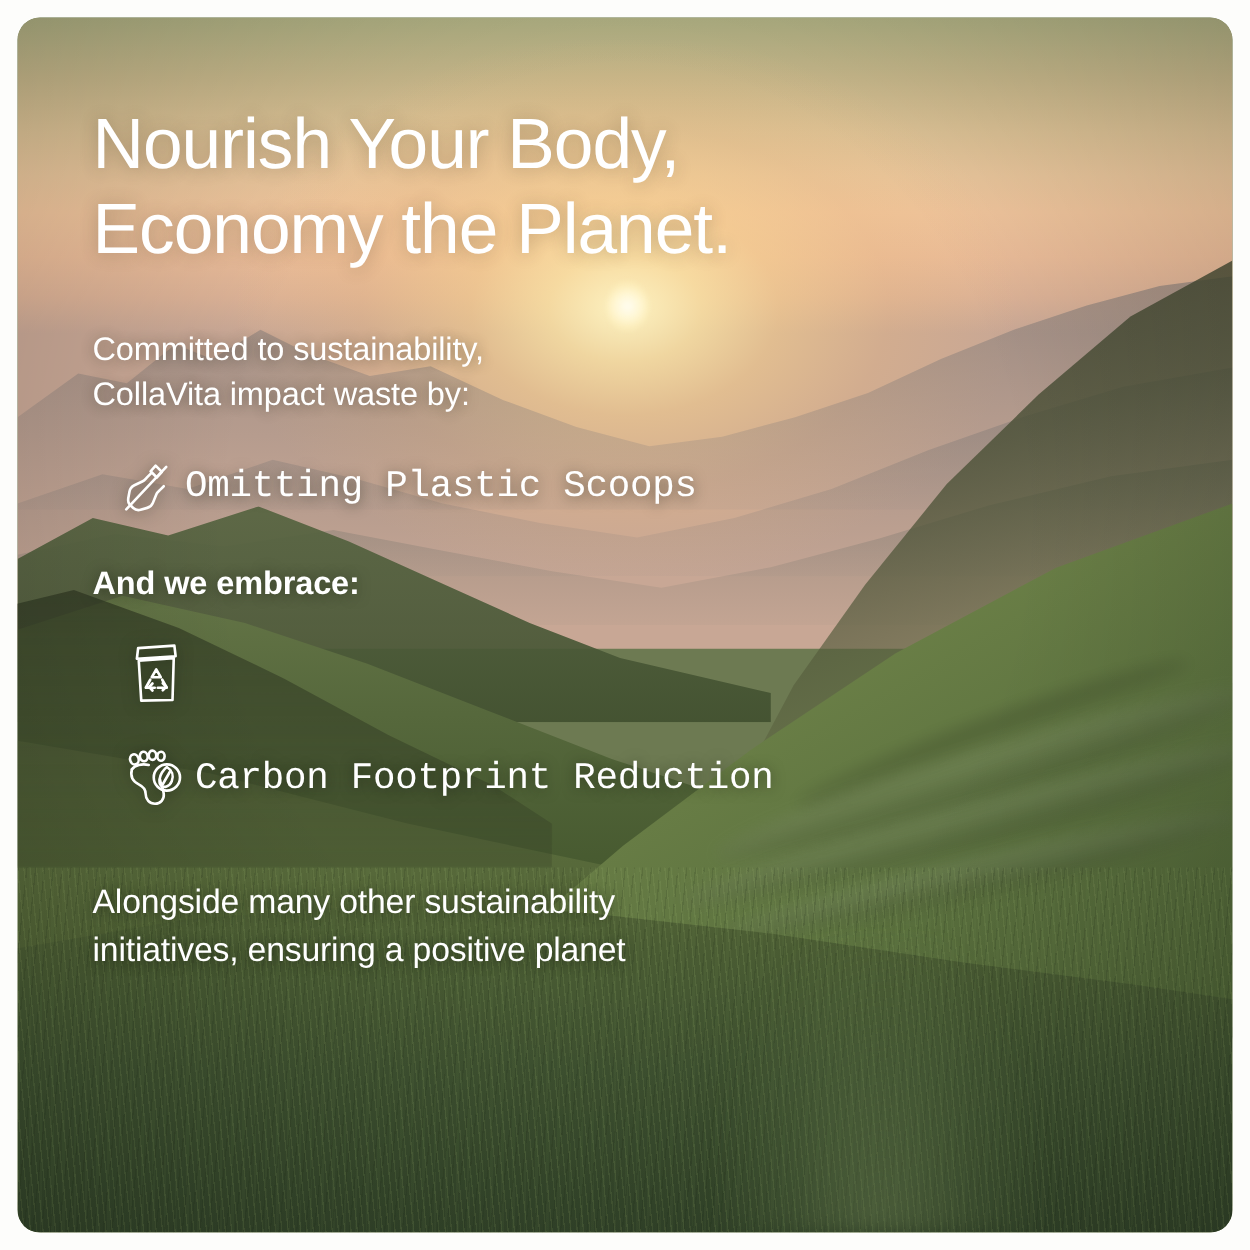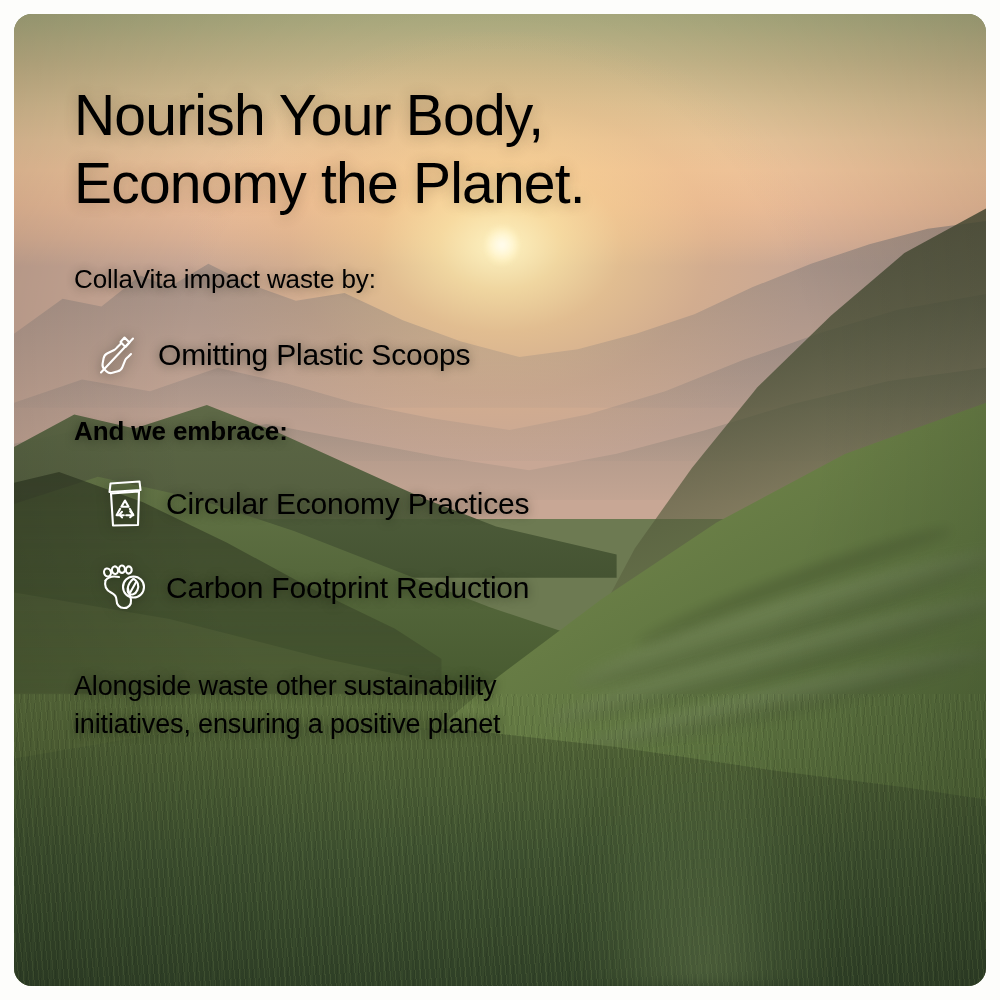--- a/index.html
+++ b/index.html
@@ -179,21 +179,21 @@
   }
   .vignette {
     position:absolute; inset:0;
     background:radial-gradient(ellipse at 50% 42%, rgba(0,0,0,0) 46%, rgba(0,0,0,0.18) 100%);
   }
 
   
   .content {
     position:absolute; inset:0;
     padding:68px 0 0 60px;
-    color:#000000;
+    color:#ffffff;
   }
 
   .headline {
     font-size:57px;
     line-height:1.19;
     font-weight:400;
     letter-spacing:-0.8px;
     text-shadow:0 1px 14px rgba(60,50,30,0.30);
   }
   .headline .line { display:block; }
@@ -204,23 +204,24 @@
     line-height:1.38;
     font-weight:400;
     letter-spacing:-0.1px;
     text-shadow:0 1px 10px rgba(30,34,20,0.45);
   }
   .lead .line { display:block; }
 
   .feature {
     display:flex;
     align-items:center;
-    gap:16px;
+    gap:6px;
     margin-top:30px;
     padding-left:18px;
+    font-family:Liberation Mono, monospace;
   }
   .feature .ico {
     flex:0 0 auto;
     width:50px; height:54px;
     display:flex; align-items:center; justify-content:center;
     filter:drop-shadow(0 1px 6px rgba(20,26,14,0.55));
   }
   .feature .ico svg { display:block; }
   .feature .txt {
     font-size:30px;
@@ -284,20 +285,21 @@
     <div class="vignette"></div>
 
     <div class="content">
 
       <h1 class="headline">
         <span class="line">Nourish Your Body,</span>
         <span class="line">Economy the Planet.</span>
       </h1>
 
       <p class="lead">
+        <span class="line">Committed to sustainability,</span>
         <span class="line">CollaVita impact waste by:</span>
       </p>
 
       <div class="feature">
         <span class="ico">
           <svg width="46" height="48" viewBox="0 0 46 48" fill="none" stroke="#ffffff" stroke-width="2.1" stroke-linecap="round" stroke-linejoin="round">
             <path d="M30.5 6.5 L35.5 11.5 L31.5 16 L26.5 11 Z"></path>
             <path d="M27 12.5 L24 15.5 C22.4 17.1 21.6 18.4 20.2 19 L13.5 22.2
                      C11.4 23.2 10 25 9.6 27.2 L8.6 32.6 C8.2 34.8 8.9 36.9 10.5 38.4
                      L12.6 40.4 C14.2 41.9 16.4 42.4 18.5 41.8 L23.8 40.3
@@ -318,21 +320,20 @@
             <svg width="44" height="52" viewBox="0 0 44 52" fill="none" stroke="#ffffff" stroke-width="2.1" stroke-linecap="round" stroke-linejoin="round">
               <path d="M7.5 5.5 L36.5 3.5 L37.5 12 L6.5 14 Z"></path>
               <path d="M8 15.5 L36 13.5 L35 47 L10 47.5 Z"></path>
               <path d="M22 22.5 L25.6 28.8 L18.4 28.8 Z"></path>
               <path d="M17.2 30.8 L13.6 37.2 L20.8 37.2"></path>
               <path d="M26.8 30.8 L30.4 37.2 L23.2 37.2"></path>
               <path d="M19 39.4 L16.4 36.6 L19 33.8"></path>
               <path d="M27.2 33.6 L30 36.4 L27.2 39.2"></path>
             </svg>
           </span>
-          <span class="txt">Circular Economy Practices</span>
         </div>
 
 
         <div class="feature">
           <span class="ico">
             <svg width="50" height="48" viewBox="0 0 50 48" fill="none" stroke="#ffffff" stroke-width="2.1" stroke-linecap="round" stroke-linejoin="round">
               <ellipse cx="7.5" cy="8.5" rx="3.4" ry="4.1" transform="rotate(-16 7.5 8.5)"></ellipse>
               <ellipse cx="15" cy="6.2" rx="3.1" ry="3.8" transform="rotate(-10 15 6.2)"></ellipse>
               <ellipse cx="22" cy="5.2" rx="3" ry="3.7" transform="rotate(-4 22 5.2)"></ellipse>
               <ellipse cx="28.8" cy="6" rx="2.9" ry="3.6" transform="rotate(3 28.8 6)"></ellipse>
@@ -346,19 +347,19 @@
                        C31 16.8 32.4 15.4 33.5 14.6 Z"></path>
               <line x1="30.2" y1="28.4" x2="36.4" y2="17.6"></line>
             </svg>
           </span>
           <span class="txt">Carbon Footprint Reduction</span>
         </div>
 
       </div>
 
       <p class="outro">
-        <span class="line">Alongside waste other sustainability</span>
+        <span class="line">Alongside many other sustainability</span>
         <span class="line">initiatives, ensuring a positive planet</span>
       </p>
 
     </div>
   </div>
 </div>
 
 </body></html>

